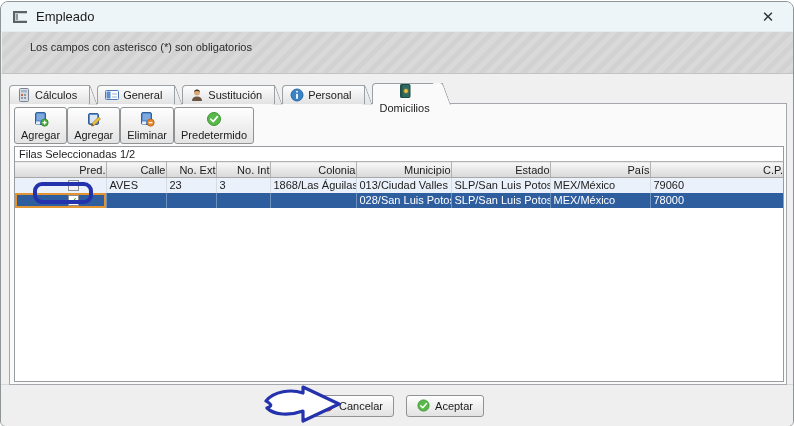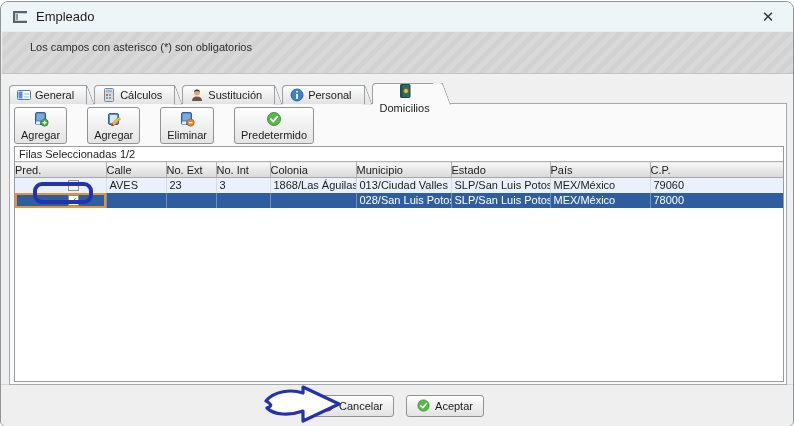--- a/index.html
+++ b/index.html
@@ -34,32 +34,32 @@
          background:linear-gradient(#fdfdfd,#e2e2e2); z-index:-1; }
   .tab.selected { background:#fafafa; height:21px; z-index:3; font-weight:400;flex-direction:column; }
   .tab.selected::after { background:#fafafa; height:22px; }
   .tab .ticon { width:14px; height:14px; flex:0 0 auto; }
 
   
   .panel { position:absolute; left:8px; top:101px; width:778px; height:282px;
            background:#fafafa; border:1px solid #a4a8ac; z-index:1; }
 
   
-  .toolbar { position:absolute; left:4px; top:3px; display:flex; gap:20px; }
+  .toolbar { position:absolute; left:4px; top:3px; display:flex; gap:0; }
   .tbtn { min-width:34px; padding:3px 6px 2px; display:flex; flex-direction:column; align-items:center; gap:2px;
           font-size:11px; color:#1c1c1c; background:linear-gradient(#fefefe,#e3e3e3);
           border:1px solid #8f9396; border-radius:3px; }
   .tbtn svg { width:16px; height:16px; }
 
   
   .listbox { position:absolute; left:4px; top:42px; width:770px; height:236px;
              background:#fff; border:1px solid #989ca0; overflow:hidden; }
   .rowsinfo { height:14px; font-size:11px; color:#1c1c1c; padding:1px 4px 0; }
   table.grid { border-collapse:collapse; table-layout:fixed; width:768px; font-size:11px; }
-  table.grid th { height:16px; font-weight:normal; color:#1c1c1c; text-align:left;
+  table.grid th { height:16px; font-weight:normal; color:#1c1c1c; text-align:right;
       background:linear-gradient(#f8f8f8,#d8d8d8);
       border-top:1px solid #b2b2b2; border-bottom:1px solid #a8a8a8; border-right:1px solid #b2b2b2; overflow:hidden; white-space:nowrap; }
   table.grid th:last-child { border-right:none; }
   table.grid td { height:15px; padding:0 3px; color:#1c1c1c; border-right:1px solid #d5dce4;
       overflow:hidden; white-space:nowrap; }
   table.grid td:last-child { border-right:none; }
   tr.row-normal { background:#eaf1fa;margin-left:36px; }
   tr.row-selected { background:#2f5e9e; }
   tr.row-selected td { color:#fff; border-right-color:#6e92c0; }
   td.focus-cell { box-shadow:inset 0 0 0 2px #e29435; }
@@ -92,37 +92,37 @@
     <span class="close-btn">✕</span>
   </div>
 
   <div class="headerband">
     <div class="h-sub">Los campos con asterisco (*) son obligatorios</div>
   </div>
 
   <div class="tabs">
     <div class="tab">
       <svg class="ticon" viewBox="0 0 14 14">
-        <rect x="0.5" y="2.5" width="13" height="9" rx="1" fill="#fff" stroke="#4a79b8"></rect>
-        <rect x="1.5" y="3.5" width="4" height="7" fill="#5b8fd4"></rect>
-        <line x1="7" y1="6" x2="12" y2="6" stroke="#9db3cc" stroke-width="1"></line>
-        <line x1="7" y1="9" x2="12" y2="9" stroke="#9db3cc" stroke-width="1"></line>
-      </svg>
-      <span>General</span>
-    </div>
-    <div class="tab">
-      <svg class="ticon" viewBox="0 0 14 14">
         <rect x="2.5" y="0.5" width="9" height="13" rx="1" fill="#d8dde4" stroke="#7a8494"></rect>
         <rect x="4" y="2" width="6" height="2.5" fill="#a9b4c4"></rect>
         <rect x="4" y="6" width="2" height="2" fill="#c96a3a"></rect>
         <rect x="7" y="6" width="2" height="2" fill="#8e99a9"></rect>
         <rect x="4" y="9" width="2" height="2" fill="#8e99a9"></rect>
         <rect x="7" y="9" width="2" height="2" fill="#8e99a9"></rect>
       </svg>
       <span>Cálculos</span>
+    </div>
+    <div class="tab">
+      <svg class="ticon" viewBox="0 0 14 14">
+        <rect x="0.5" y="2.5" width="13" height="9" rx="1" fill="#fff" stroke="#4a79b8"></rect>
+        <rect x="1.5" y="3.5" width="4" height="7" fill="#5b8fd4"></rect>
+        <line x1="7" y1="6" x2="12" y2="6" stroke="#9db3cc" stroke-width="1"></line>
+        <line x1="7" y1="9" x2="12" y2="9" stroke="#9db3cc" stroke-width="1"></line>
+      </svg>
+      <span>General</span>
     </div>
     <div class="tab">
       <svg class="ticon" viewBox="0 0 14 14">
         <path d="M2 13 Q2 8.5 7 8.5 Q12 8.5 12 13 Z" fill="#6b5340"></path>
         <circle cx="7" cy="4.6" r="3" fill="#d9a878"></circle>
         <path d="M4 4 Q4.4 1.4 7 1.5 Q9.6 1.4 10 4 Q8.5 2.8 7 2.9 Q5.5 2.8 4 4 Z" fill="#3c2f22"></path>
       </svg>
       <span>Sustitución</span>
     </div>
     <div class="tab">

